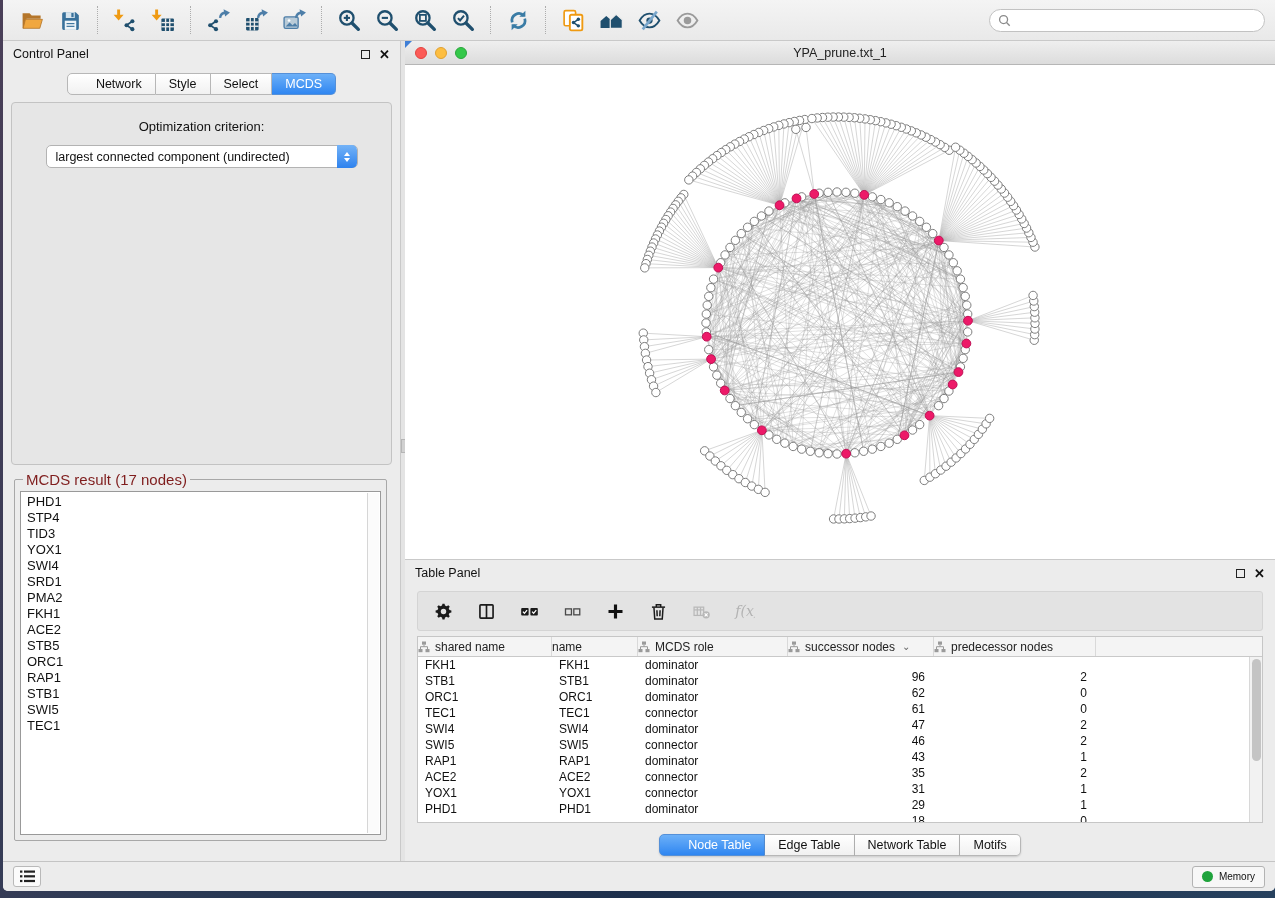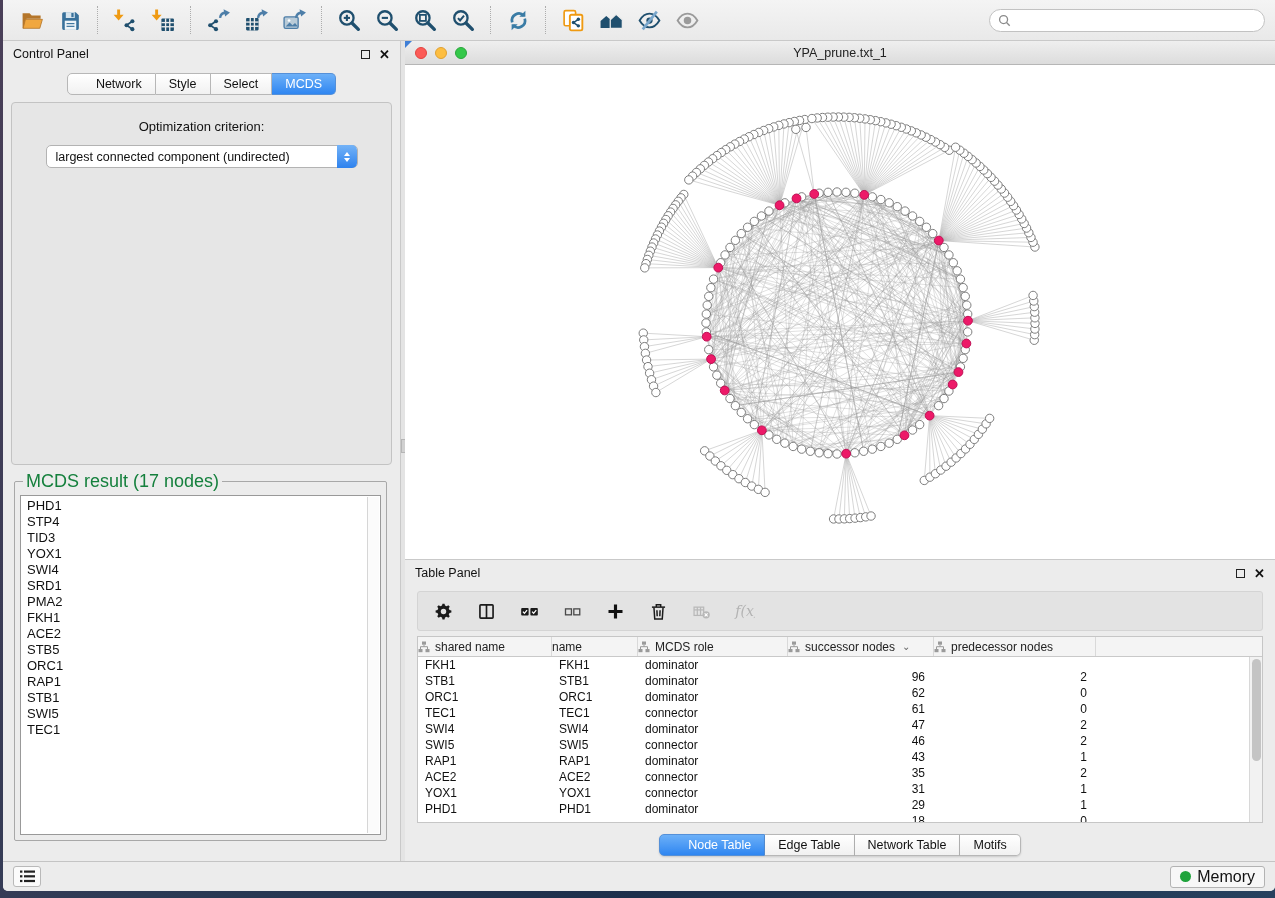--- a/index.html
+++ b/index.html
@@ -53,21 +53,21 @@
   .dd-spin i { width:0; height:0; border-left:3.5px solid transparent; border-right:3.5px solid transparent; display:block; }
   .dd-up { border-bottom:4.5px solid #fff; }
   .dd-down { border-top:4.5px solid #fff; }
   .btn-row { display:flex; justify-content:center; gap:13px; margin-top:14px; }
   .pushbtn { font-size:13px; padding:3px 13px; background:linear-gradient(#ffffff,#eeeeee);
     border:1px solid #9f9f9f; border-radius:4px; color:#111; }
   .pushbtn.focused { box-shadow:0 0 0 3px rgba(118,171,231,.75); }
 
   fieldset.mcds-result { margin:6px 13px 20px 11px; flex:1; border:1px solid #a8a8a8;
     border-radius:2px; padding:3px 5px 5px 5px; display:flex; min-height:0; position:relative; }
-  fieldset.mcds-result legend { font-size:18px; color:#15803d; padding:0 3px; margin-left:3px; }
+  fieldset.mcds-result legend { font-size:15px; color:#7f1d1d; padding:0 3px; margin-left:3px; }
   .result-list { flex:1; background:#fff; border:1px solid #999; position:relative; overflow:hidden; padding:2px 0 0 6px; }
   .result-item { font-size:13px; line-height:16px; color:#111; }
   .vtrack { position:absolute; top:1px; right:1px; bottom:1px; width:12px; background:#fbfbfb; border-left:1px solid #d6d6d6; }
 
   
   .vsplit { width:5px; flex:0 0 auto; background:#e4e4e4; border-left:1px solid #c9c9c9; position:relative; }
   .vsplit .knob { position:absolute; top:398px; left:0; width:5px; height:14px; background:#d0d0d0; border:1px solid #b5b5b5; }
 
   
   .right-col { flex:1; display:flex; flex-direction:column; min-width:0; min-height:0; }
@@ -109,21 +109,21 @@
   .table-tabs { height:32px; flex:0 0 auto; display:flex; justify-content:center; align-items:center; }
   .table-tabs .seg { box-shadow:0 1px 2px rgba(0,0,0,.15); }
 
   
   .statusbar { height:30px; flex:0 0 auto; background:#ececec; border-top:1px solid #c4c4c4;
     display:flex; align-items:center; padding:0 10px; }
   .list-btn { width:28px; height:21px; background:#fbfbfb; border:1px solid #b9b9b9; border-radius:3px;
     display:flex; align-items:center; justify-content:center; }
   .list-btn svg { width:15px; height:13px; }
   .memory-btn { margin-left:auto; height:22px; background:#f7f7f7; border:1px solid #b3b3b3; border-radius:3px;
-    display:flex; align-items:center; gap:6px; padding:0 9px; font-size:16px; color:#111; }
+    display:flex; align-items:center; gap:6px; padding:0 9px; font-size:10px; color:#111; }
   .mem-dot { width:11px; height:11px; border-radius:50%; background:#1fa33c; }
 </style>
 </head>
 <body>
 
 <div class="desktop">
 <div class="app">
 
   <div class="toolbar" id="mainToolbar">
 

